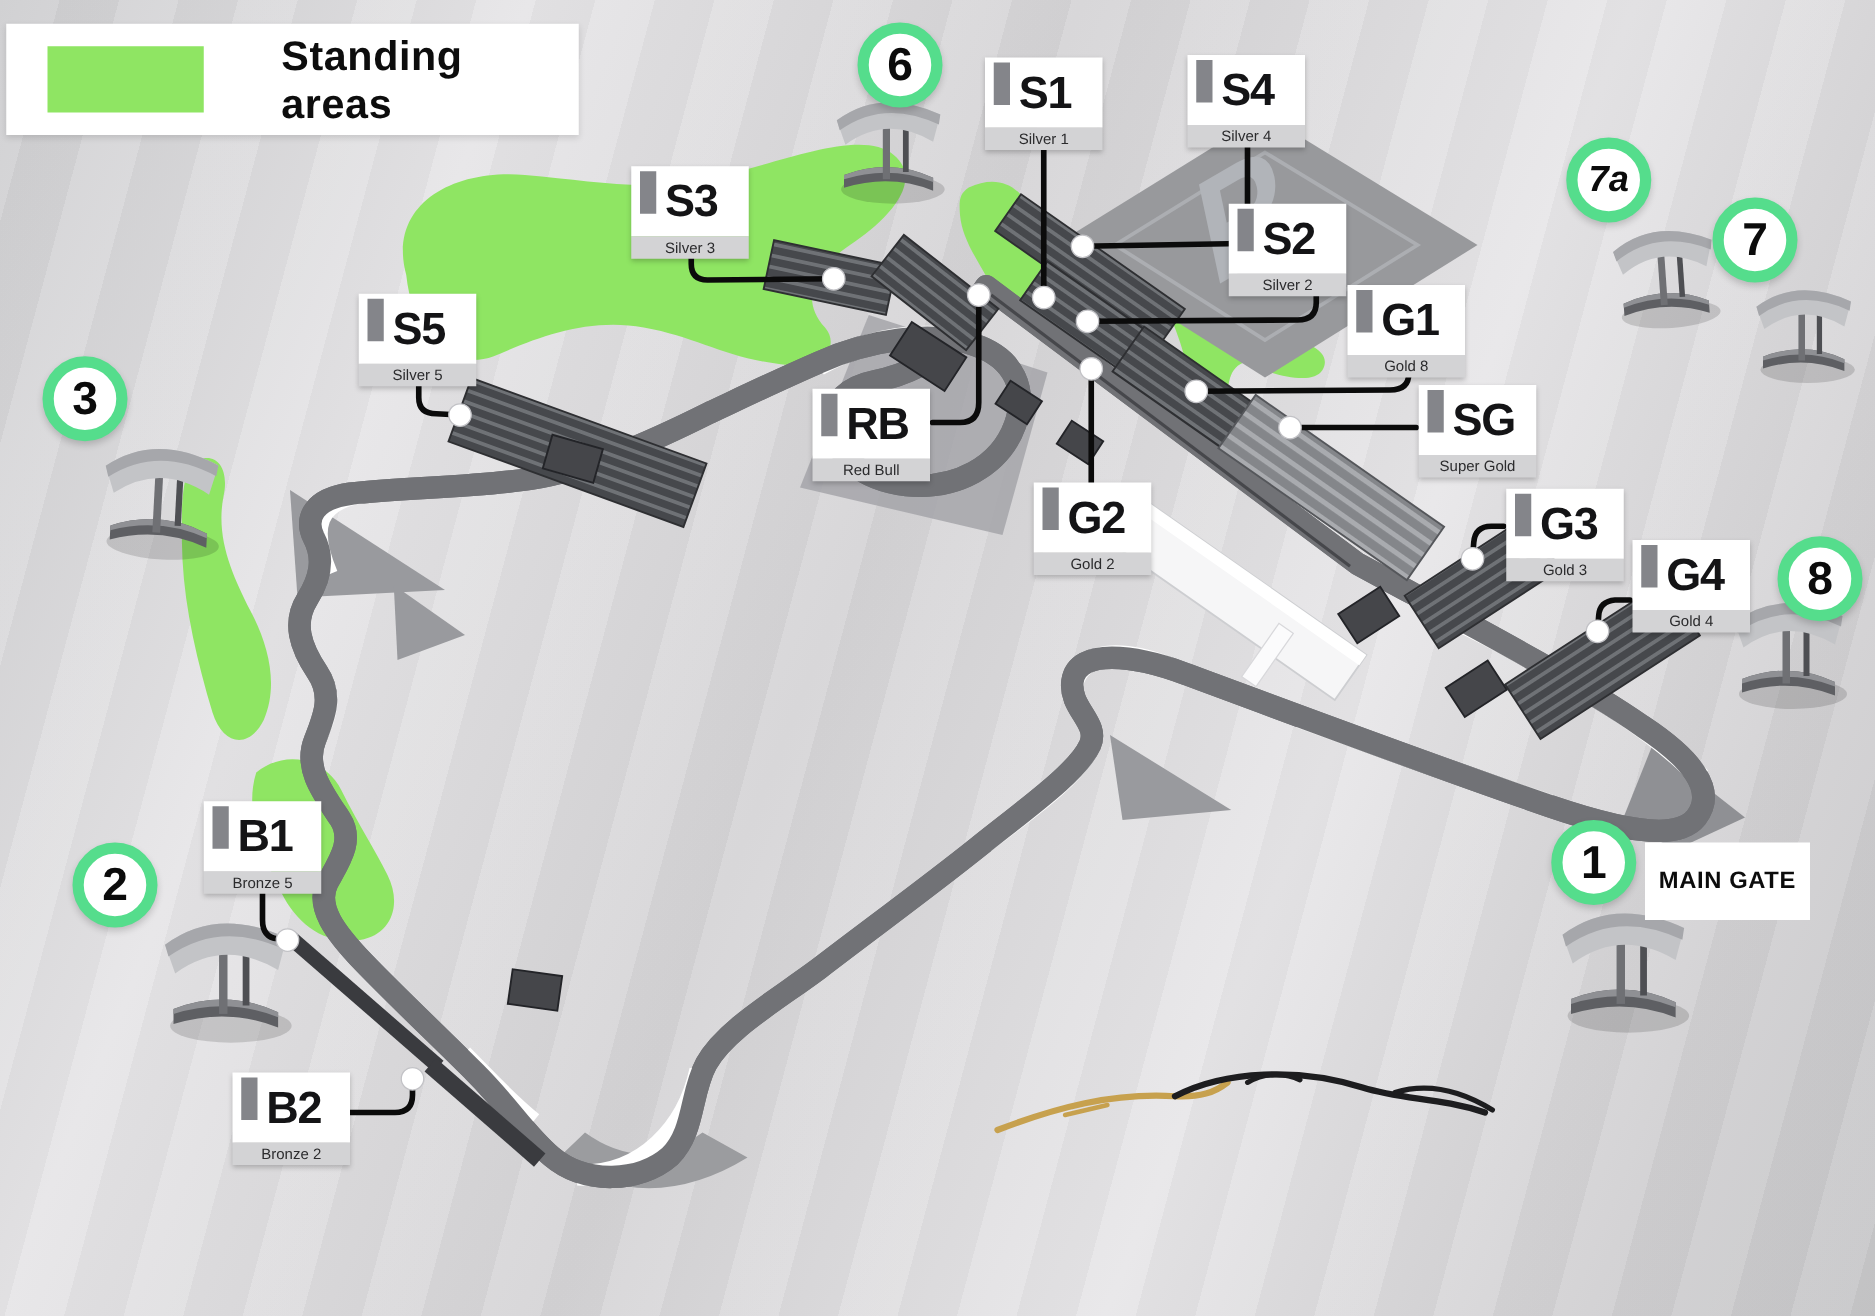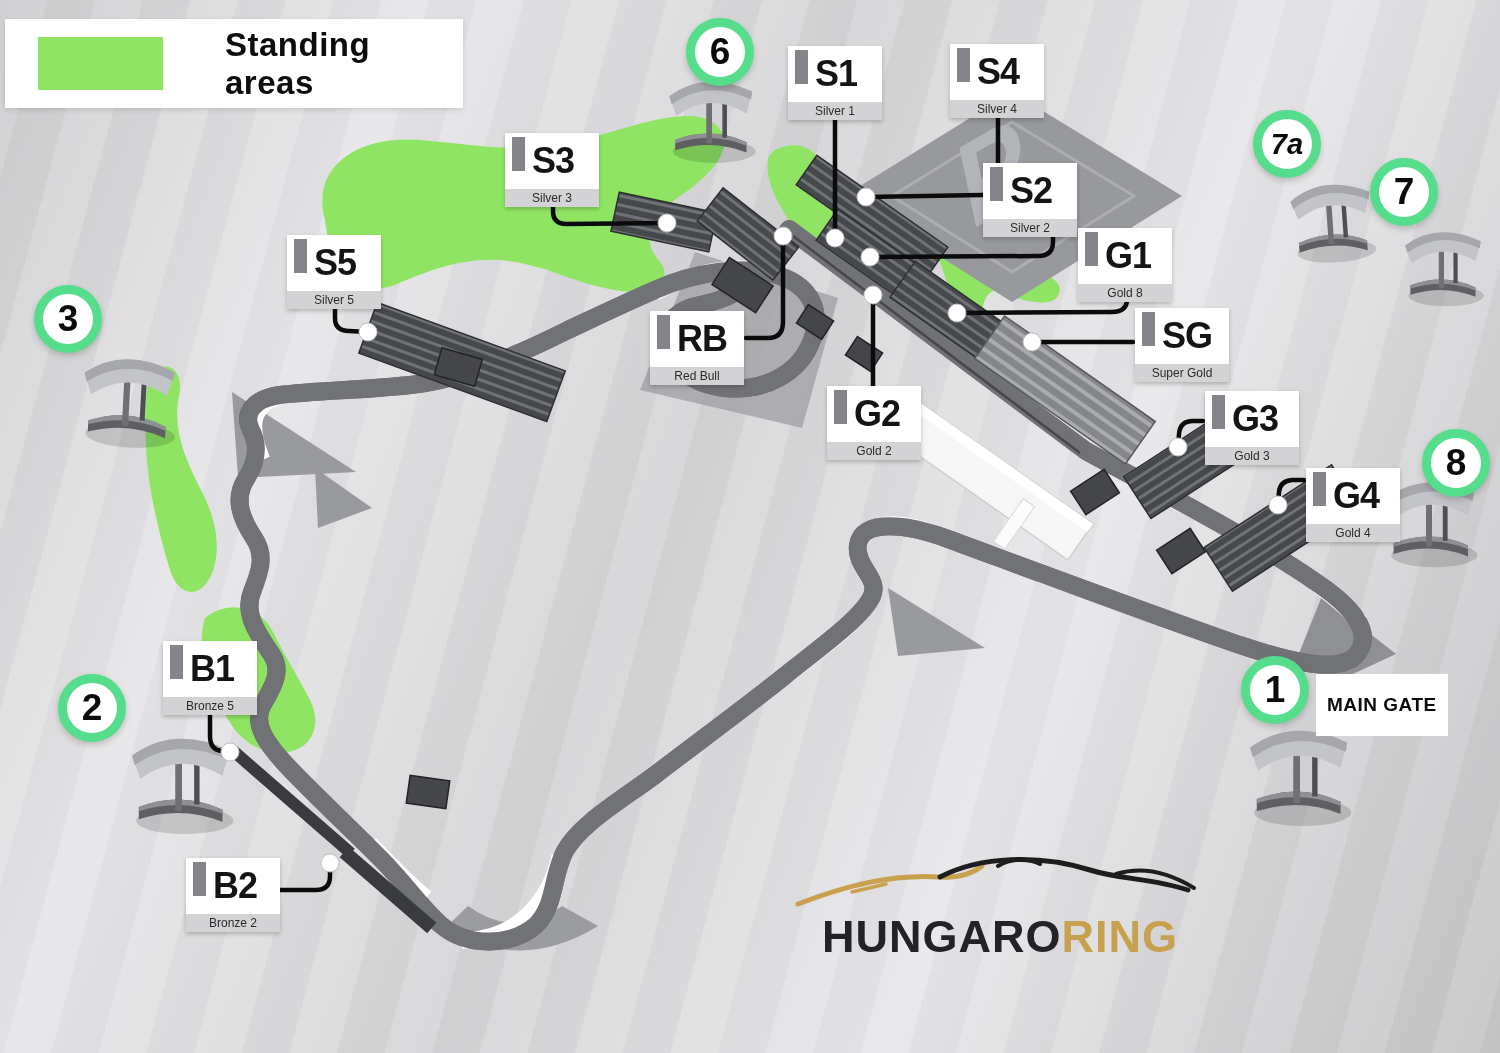--- a/index.html
+++ b/index.html
@@ -24,21 +24,21 @@
   .stand-label{position:absolute;width:94px;filter:drop-shadow(0 2px 2px rgba(0,0,0,.22));}
   .stand-main{position:relative;background:#ffffff;height:56px;display:flex;align-items:center;}
   .stand-main .bar{position:absolute;left:7px;top:4px;width:13px;height:34px;background:#84858a;}
   .stand-main .code{margin-left:27px;font-size:36px;font-weight:bold;color:#141416;letter-spacing:-1px;line-height:1;}
   .stand-sub{background:#d3d3d5;color:#2b2b2d;font-size:12px;text-align:center;padding:2px 3px;white-space:nowrap;}
   #lbl-s1{left:788px;top:46px;}   #lbl-s4{left:950px;top:44px;}
   #lbl-s3{left:505px;top:133px;}  #lbl-s2{left:983px;top:163px;}
   #lbl-s5{left:287px;top:235px;}  #lbl-g1{left:1078px;top:228px;}
   #lbl-sg{left:1135px;top:308px;} #lbl-rb{left:650px;top:311px;}
   #lbl-g2{left:827px;top:386px;}  #lbl-g3{left:1205px;top:391px;}
-  #lbl-g4{left:1306px;top:468px;} #lbl-b1{left:163px;top:641px;}
+  #lbl-g4{left:1306px;top:432px;} #lbl-b1{left:163px;top:641px;}
   #lbl-b2{left:186px;top:858px;}
 
   
   .gate{position:absolute;width:50px;height:50px;border-radius:50%;background:#ffffff;
     border:9px solid #55dd8c;display:flex;align-items:center;justify-content:center;
     font-weight:bold;font-size:37px;color:#0b0b0b;box-shadow:0 3px 6px rgba(0,0,0,.18);z-index:5;}
   #gate-6{left:686px;top:18px;}   #gate-7a{left:1253px;top:110px;font-size:29px;font-style:italic;}
   #gate-7{left:1370px;top:158px;} #gate-3{left:34px;top:285px;}
   #gate-2{left:58px;top:674px;}   #gate-8{left:1422px;top:429px;}
   #gate-1{left:1241px;top:656px;}
@@ -376,14 +376,13 @@
 <div class="main-gate-chip">MAIN GATE</div>
 
 <div class="logo">
   <svg class="logo-swoosh" width="420" height="64" viewBox="0 0 420 64">
     <path d="M 8 56 C 55 38 100 26 150 29 C 170 30 182 26 192 18" fill="none" stroke="#c7a14e" stroke-width="5" stroke-linecap="round"></path>
     <path d="M 62 44 L 96 36" fill="none" stroke="#c7a14e" stroke-width="3.5" stroke-linecap="round"></path>
     <path d="M 150 29 C 190 8 250 6 300 22 C 332 32 362 30 398 42" fill="none" stroke="#1d1d1f" stroke-width="5" stroke-linecap="round"></path>
     <path d="M 208 18 C 222 10 238 10 250 16" fill="none" stroke="#1d1d1f" stroke-width="4" stroke-linecap="round"></path>
     <path d="M 326 26 C 352 18 378 24 404 40" fill="none" stroke="#1d1d1f" stroke-width="4" stroke-linecap="round"></path>
   </svg>
-  <div class="logo-text"><span class="logo-part1">HUNGARO</span><span class="logo-part2">RING</span></div>
 </div>
 
 </body></html>

